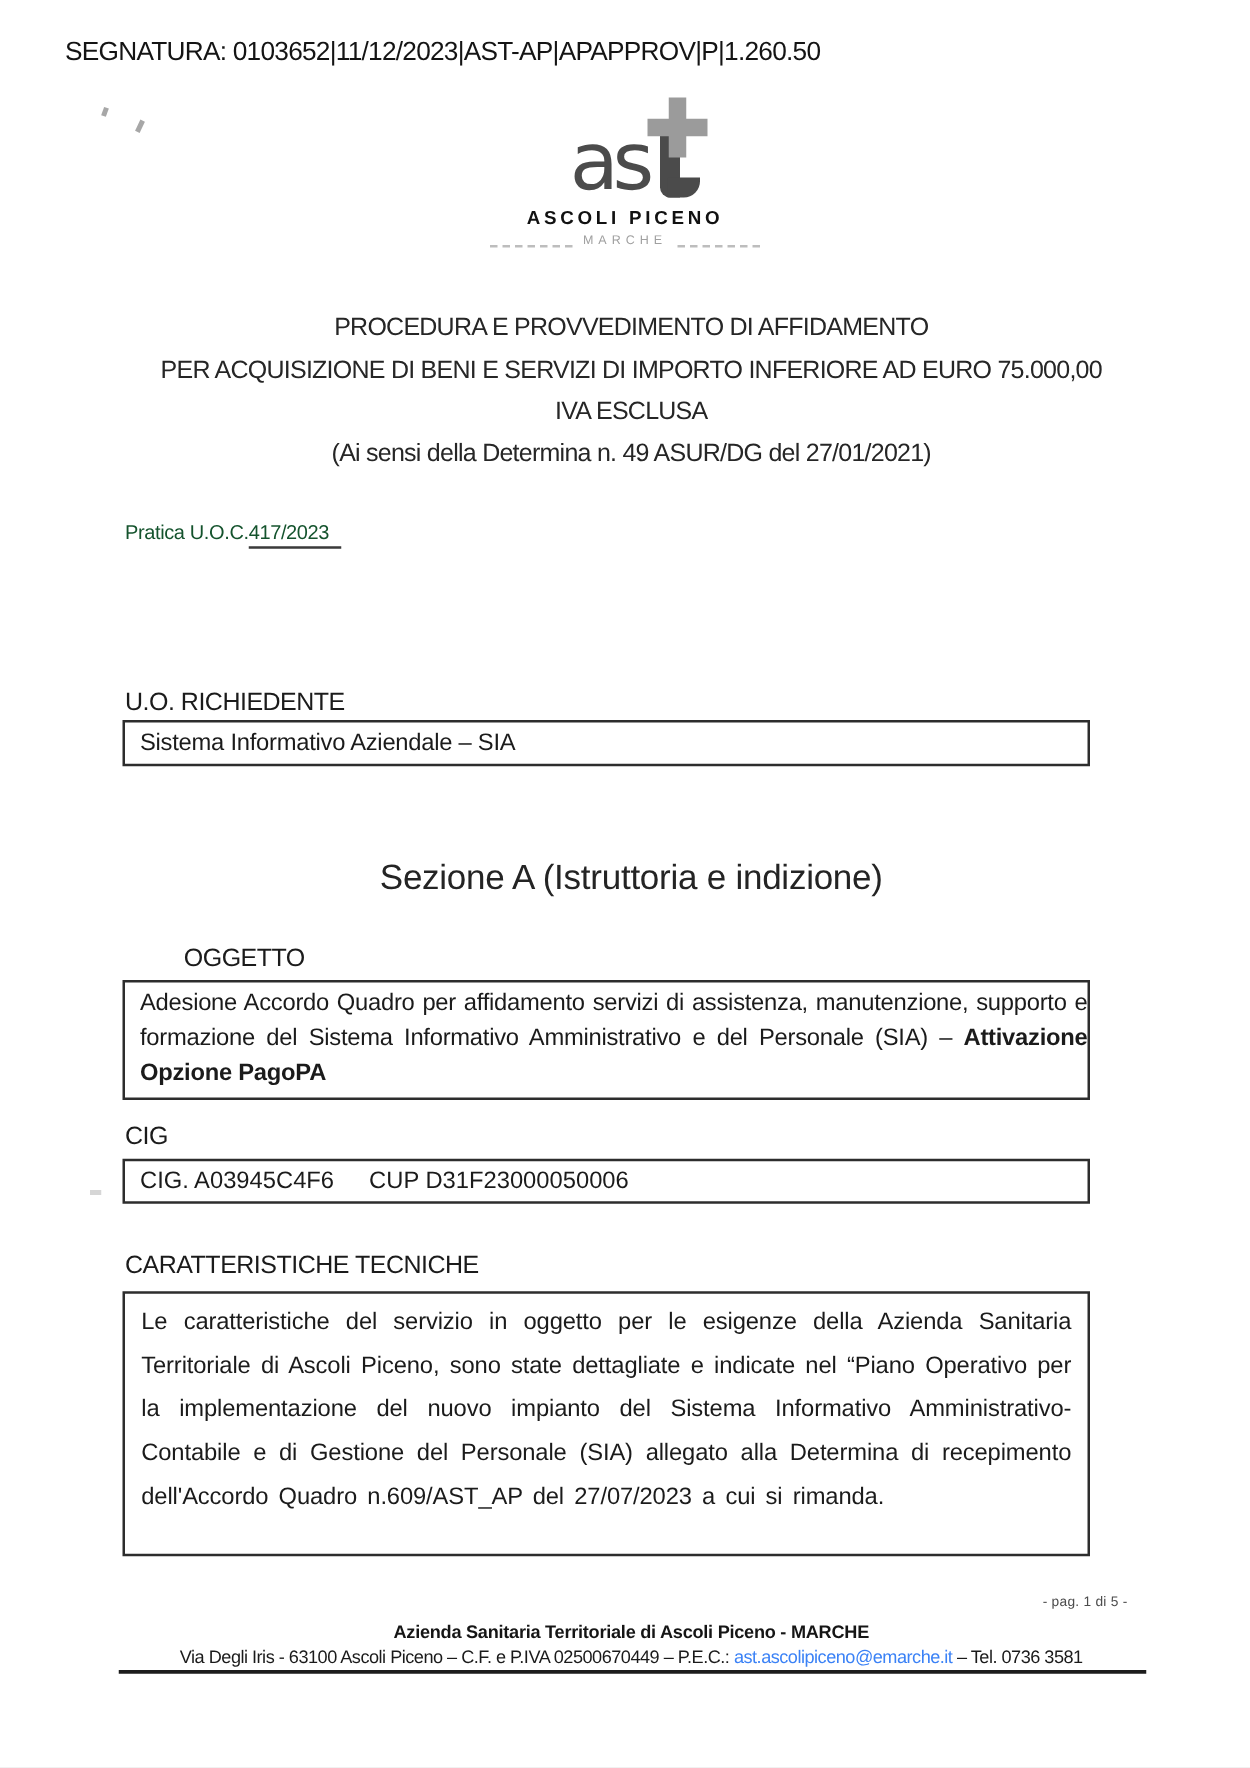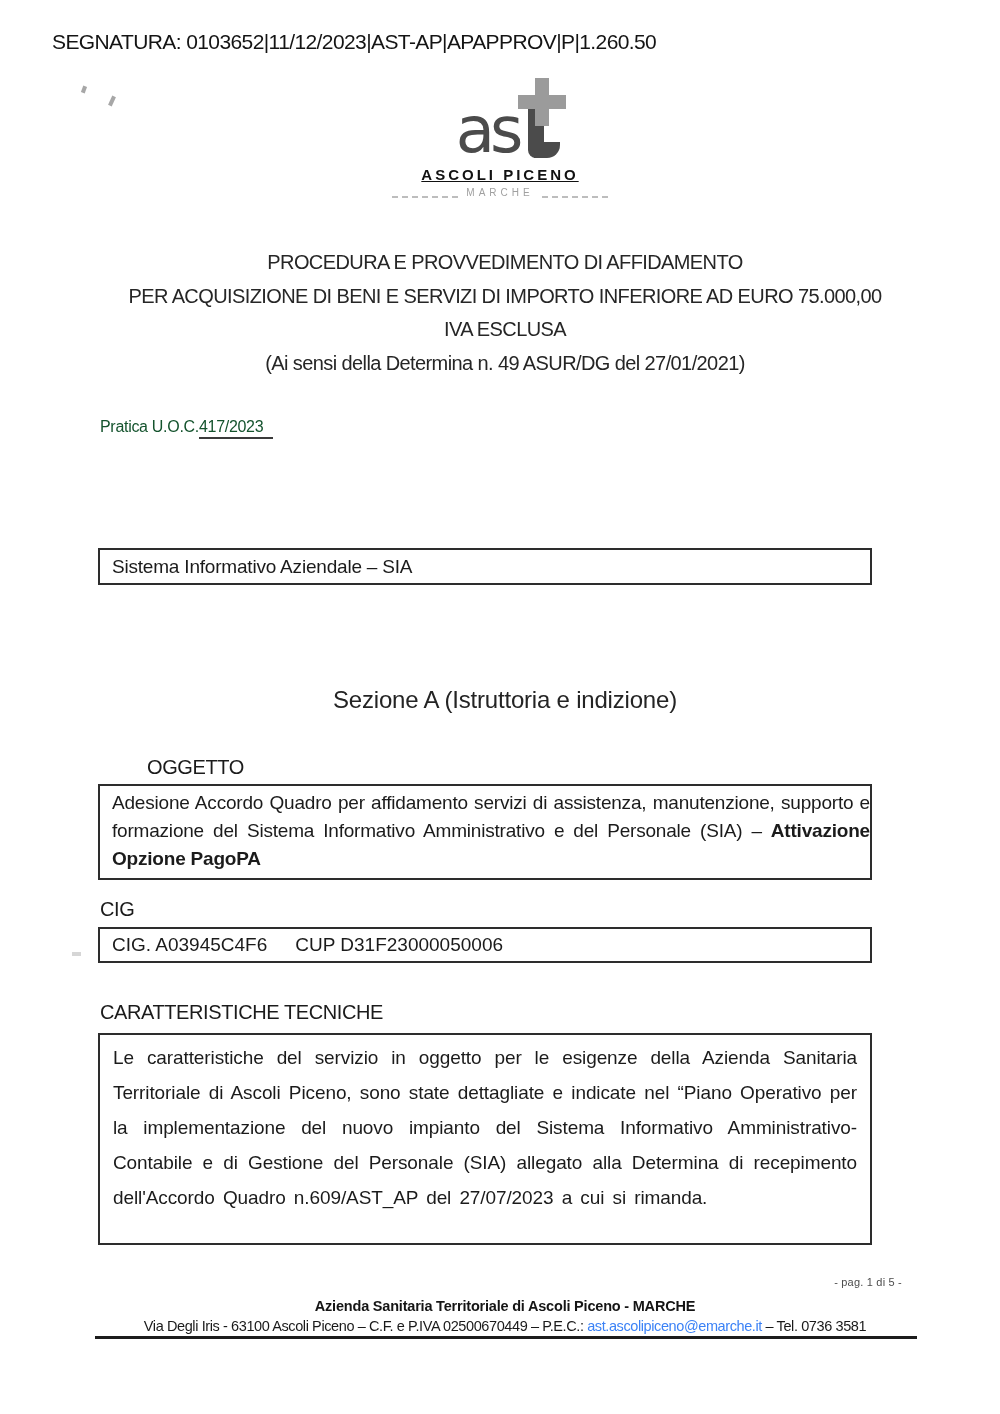--- a/index.html
+++ b/index.html
@@ -106,21 +106,20 @@
     width: 14px;
     height: 48px;
     background: #9b9b9b;
   }
   .logo-org {
     margin-top: 8px;
     font-size: 15px;
     font-weight: 700;
     letter-spacing: 3px;
     color: #111111;
-    text-decoration: underline;
   }
   .logo-region {
     margin-top: 4px;
     display: flex;
     align-items: flex-end;
     gap: 8px;
     font-size: 10px;
     letter-spacing: 4px;
     color: #a0a0a0;
   }
@@ -172,35 +171,35 @@
     width: 774px;
     border: 2px solid #2d2d2d;
     background: #ffffff;
     box-sizing: border-box;
     font-size: 19px;
     color: #1b1b1b;
   }
 
   .uo-heading { top: 551px; }
   .uo-box {
-    top: 548px;
+    top: 576px;
     height: 37px;
     display: flex;
     align-items: center;
     padding: 0 12px;
     letter-spacing: -0.2px;
   }
 
   .sezione {
     position: absolute;
     top: 686px;
     left: 50px;
     width: 910px;
     text-align: center;
-    font-size: 24px;
+    font-size: 28px;
     letter-spacing: -0.2px;
     color: #242424;
   }
 
   .oggetto-heading { top: 756px; margin-left: 47px; }
   .oggetto-box {
     top: 784px;
     padding: 3px 0 5px 12px;
     line-height: 28px;
     text-align: justify;

